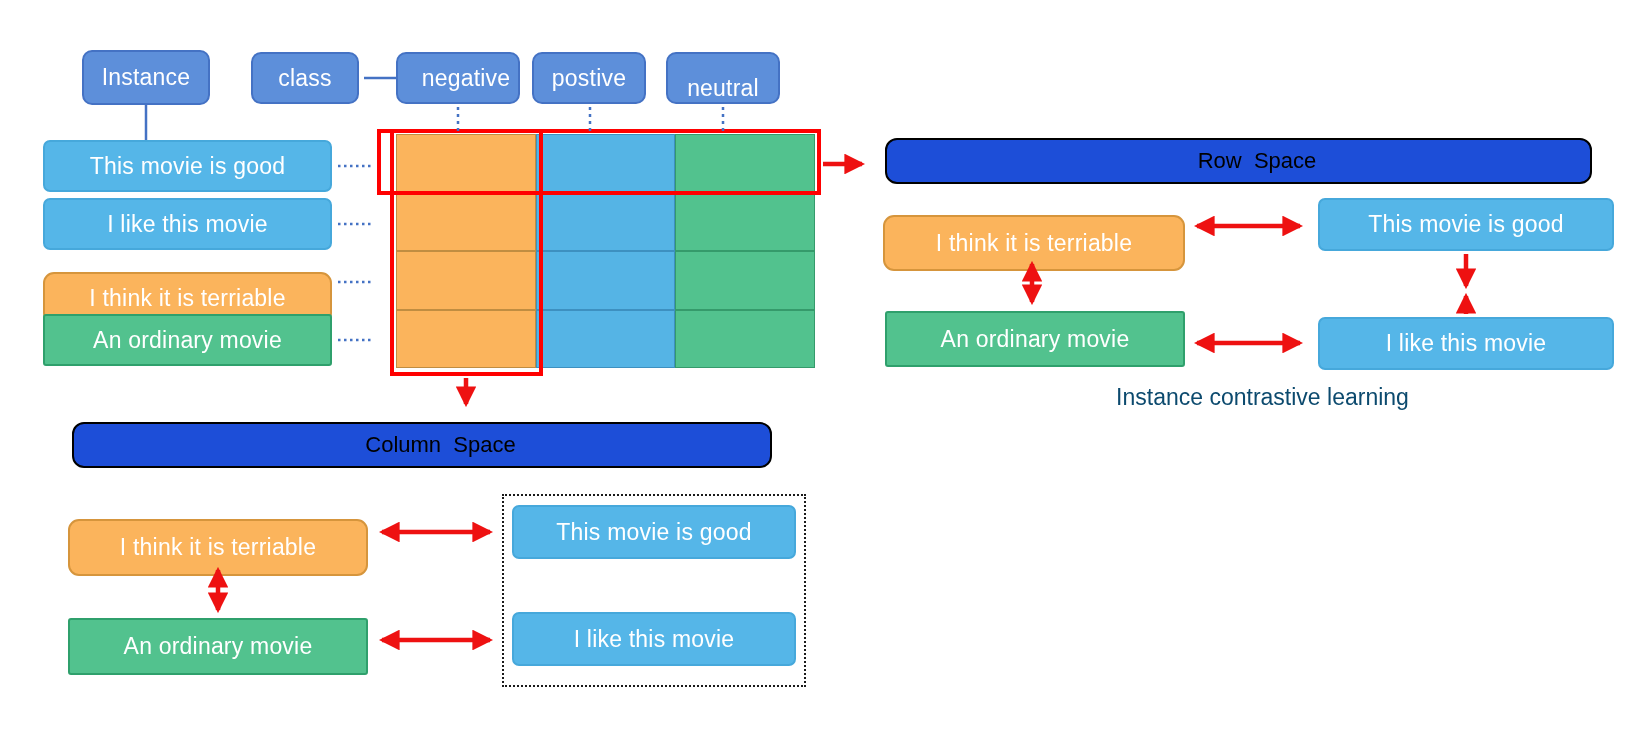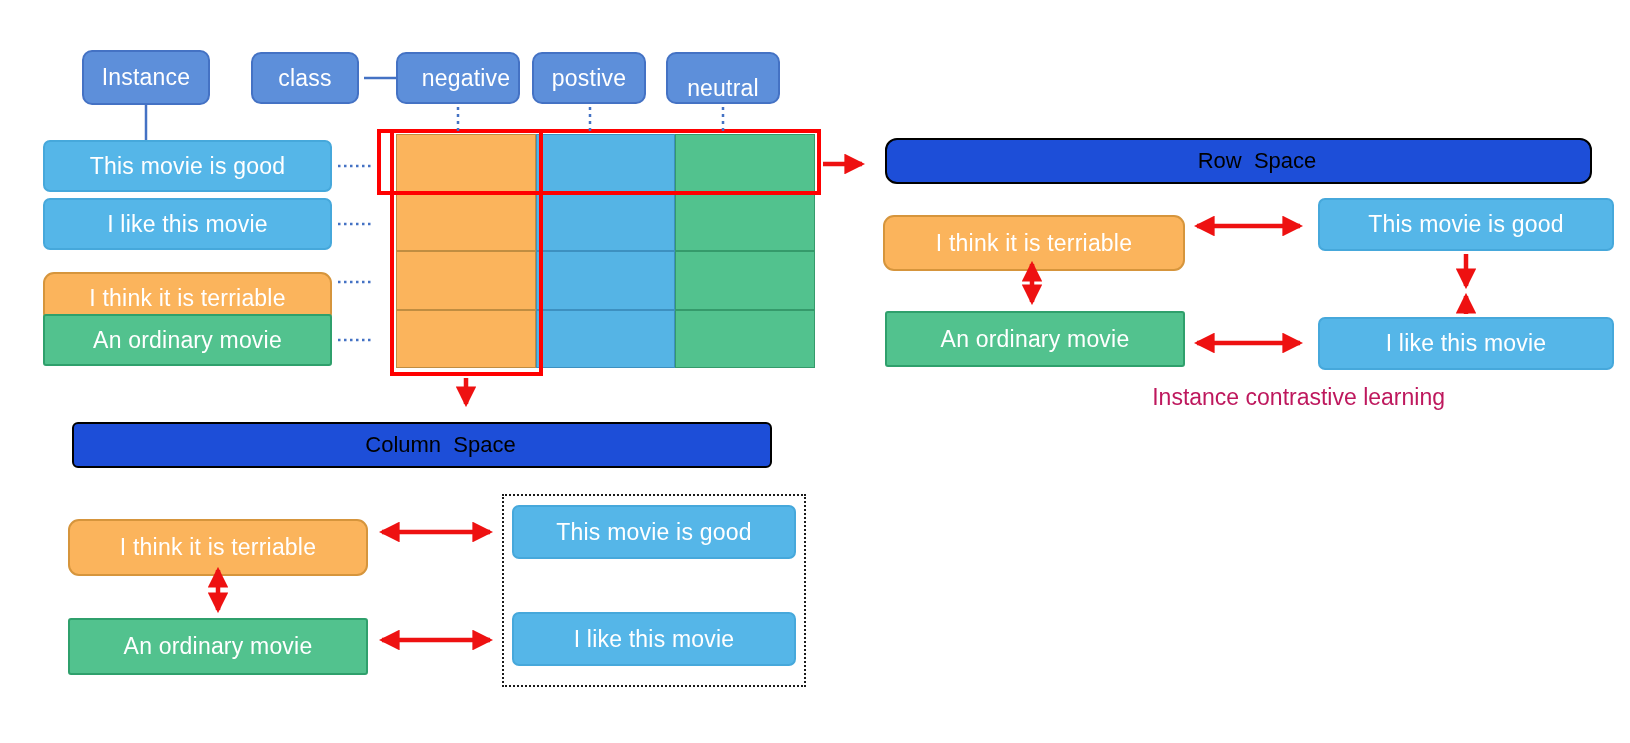--- a/index.html
+++ b/index.html
@@ -30,21 +30,21 @@
   .cell{box-sizing:border-box;}
   .cell.c-orange{background:#fbb45c;border:1.5px solid #c08d41;}
   .cell.c-blue{background:#55b4e5;border:1.5px solid #3d90c0;}
   .cell.c-green{background:#52c28e;border:1.5px solid #359a6b;}
   .red-frame{position:absolute;box-sizing:border-box;border:4px solid #ff0000;background:transparent;z-index:4;}
   
   .dotted-box{
     position:absolute;box-sizing:border-box;border:2.5px dotted #1a1a1a;background:transparent;z-index:2;
   }
   .caption{
-    position:absolute;color:#be185d;font-size:23px;text-align:right;z-index:3;
+    position:absolute;color:#0c4a6e;font-size:23px;text-align:center;z-index:3;
   }
   svg.overlay{position:absolute;left:0;top:0;z-index:5;pointer-events:none;}
 </style>
 </head>
 <body>
 
 <div id="canvas">
 
   <div class="box hdr" style="left:82px;top:50px;width:128px;height:55px;">
     <span>Instance</span>
@@ -104,21 +104,21 @@
     <span>This movie is good</span>
   </div>
   <div class="box green" style="left:885px;top:311px;width:300px;height:56px;">
     <span>An ordinary movie</span>
   </div>
   <div class="box blue" style="left:1318px;top:317px;width:296px;height:53px;">
     <span>I like this movie</span>
   </div>
   <div class="caption" style="left:1080px;top:384px;width:365px;">Instance contrastive learning</div>
 
-  <div class="space-box" style="left:72px;top:422px;width:700px;height:46px;border-radius:6px;">
+  <div class="space-box" style="left:72px;top:422px;width:700px;height:46px;">
     <span>Column  Space</span>
   </div>
 
   <div class="box orange" style="left:68px;top:503px;width:300px;height:57px;">
     <span>I think it is terriable</span>
   </div>
   <div class="box green" style="left:68px;top:618px;width:300px;height:57px;">
     <span>An ordinary movie</span>
   </div>
 

